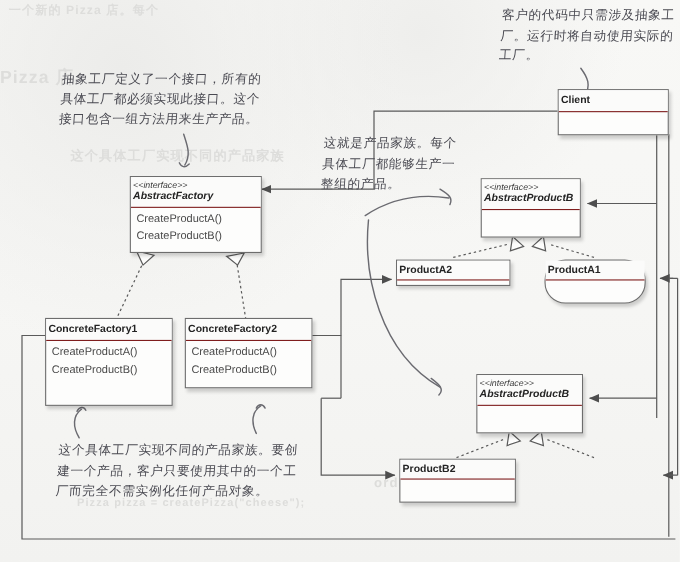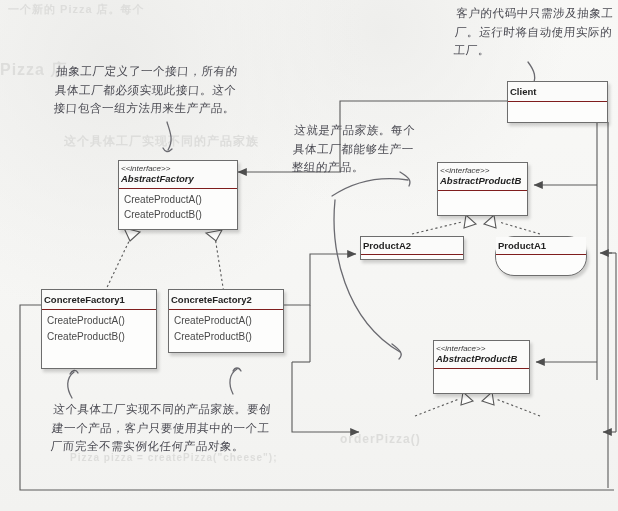--- a/index.html
+++ b/index.html
@@ -222,20 +222,26 @@
   </div>
 
   <div class="uml" style="left:433px;top:340px;width:97px;height:54px;">
     <div class="hdr">
       <span class="stereo">&lt;&lt;interface&gt;&gt;</span>
       <span class="nm ital">AbstractProductB</span>
     </div>
     <div class="body empty"></div>
   </div>
 
+  <div class="uml" style="left:363px;top:417px;width:106px;height:40px;">
+    <div class="hdr" style="padding:3px 2px;">
+      <span class="nm">ProductB2</span>
+    </div>
+    <div class="body empty"></div>
+  </div>
 
 
   <div class="hand" style="left:55px;top:62px;width:240px;">抽象工厂定义了一个接口，所有的
 具体工厂都必须实现此接口。这个
 接口包含一组方法用来生产产品。</div>
 
   <div class="hand" style="left:455px;top:4px;width:165px;">客户的代码中只需涉及抽象工
 厂。运行时将自动使用实际的
 工厂。</div>
 

